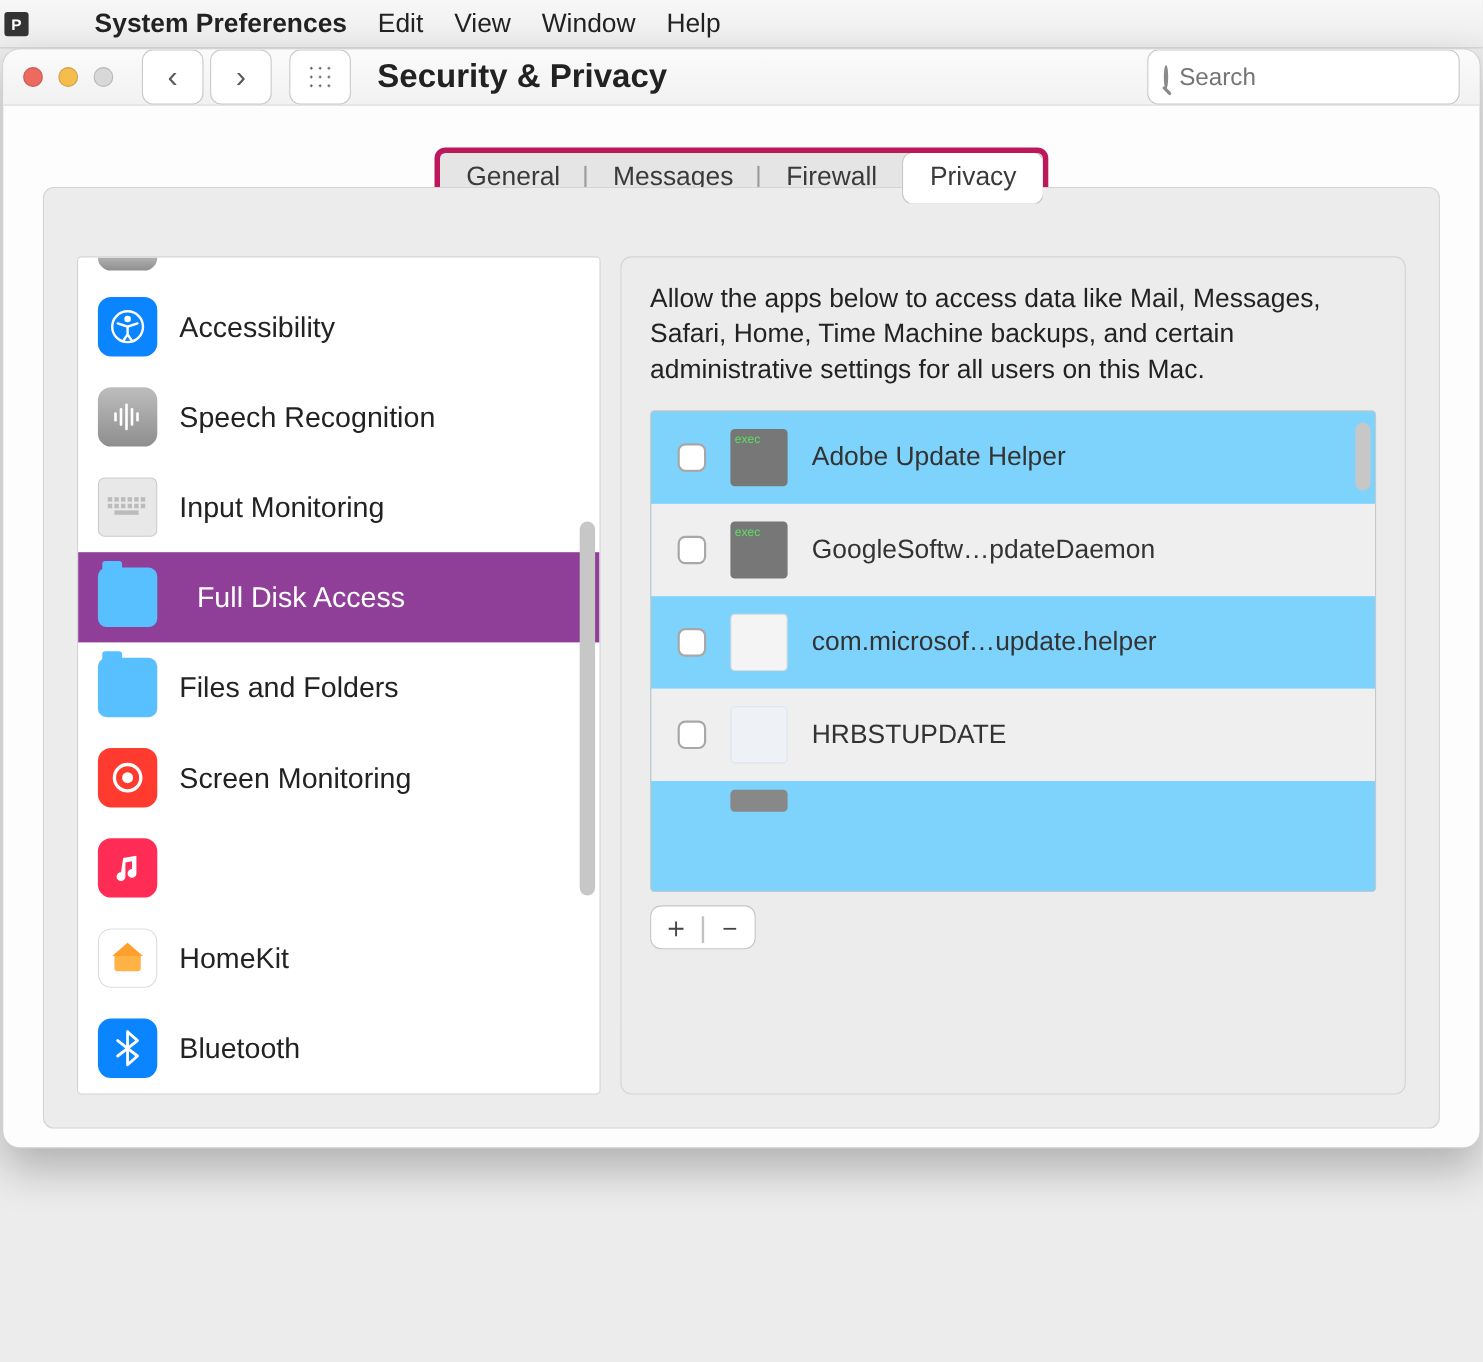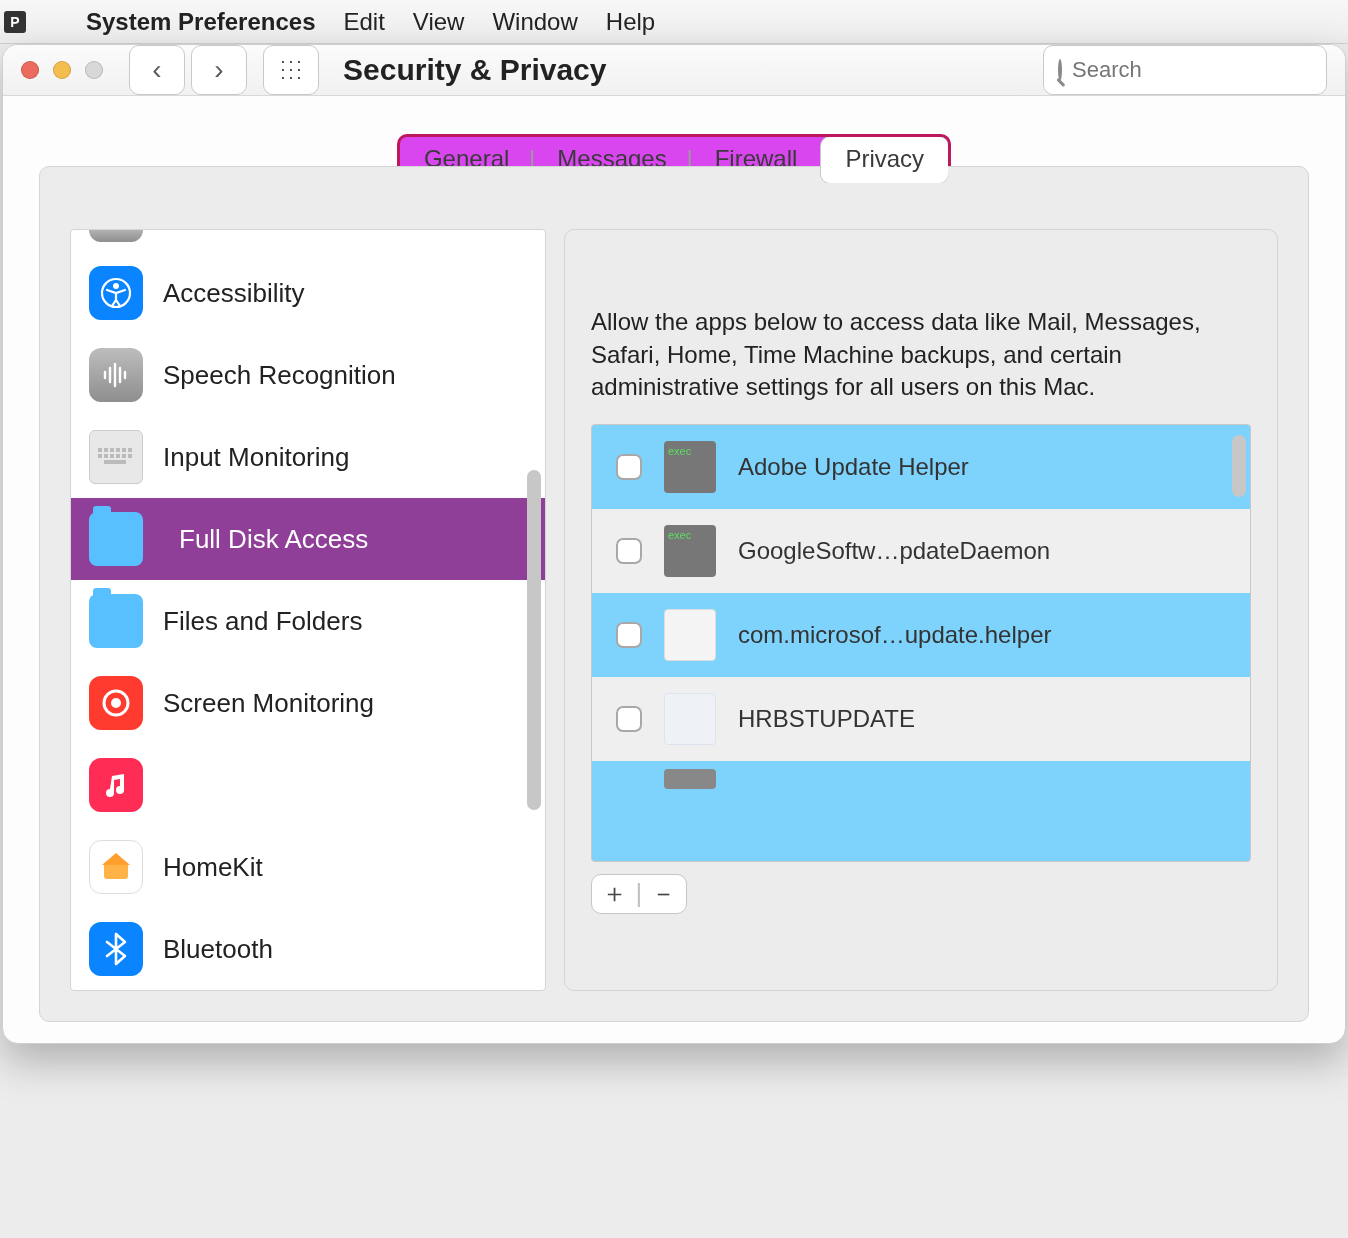--- a/index.html
+++ b/index.html
@@ -89,23 +89,23 @@
   .mag::after{content:"";position:absolute;width:10px;height:2.5px;background:#8a8a8a; bottom:-4px;right:-6px; transform:rotate(45deg); border-radius:2px;}
 
   
   .tabzone {
     display:flex; justify-content:center;
     padding-top:38px;
   }
   .tabbar {
     display:flex;
     border-radius:10px;
-    border:3px solid #be185d;
+    border:5px solid #be185d;
     overflow:hidden;
-    background:#d946ef;
+    background:#e5e5e5;
     font-size:24px;
   }
   .tab {
     padding:8px 24px 10px;
     color:#3a3a3a;
     position:relative;
     cursor:default;
   }
   .tab.sep::after{
     content:"|"; color:#9c9c9c; position:absolute; right:-2px; top:8px;
@@ -183,21 +183,21 @@
     background:#c7c7c7; border-radius:8px;
   }
 
   
   .right-box{
     flex:1;
     border:1.5px solid #d4d4d4;
     border-radius:10px;
     background:#ececec;
     padding:22px 26px;
-    display:flex; flex-direction:column;justify-content:center;
+    display:flex; flex-direction:column;
   }
   .right-desc{
     font-size:24px; line-height:1.35; color:#222;
     margin-bottom:20px;
   }
   .app-box{
     border:1.5px solid #c8c8c8;
     border-radius:4px;
     background:#7dd3fc;
     height:438px;

